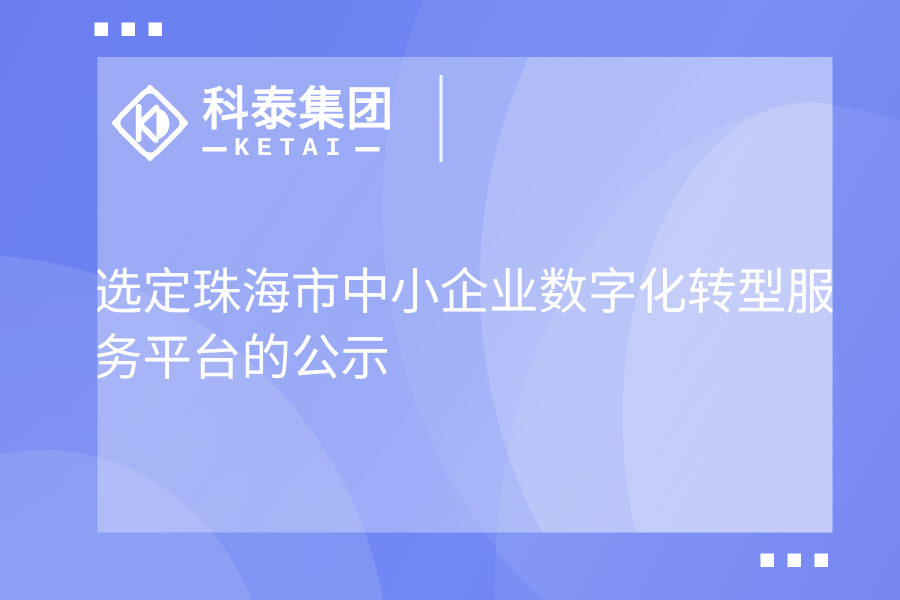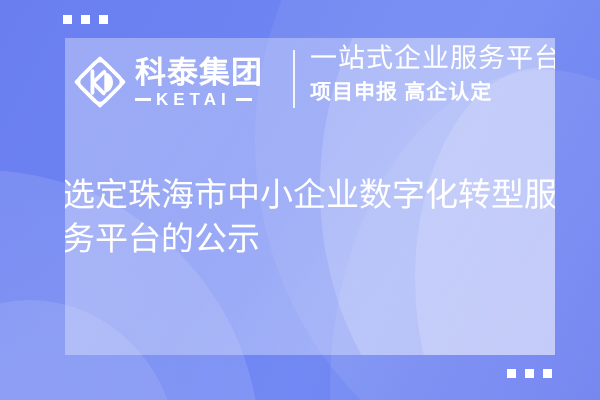--- a/index.html
+++ b/index.html
@@ -116,20 +116,21 @@
     background: #ffffff;
     flex: none;
   }
   #brand-en {
     font-size: 17px;
     line-height: 18px;
     font-weight: 700;
     color: #ffffff;
     letter-spacing: 5px;
     white-space: nowrap;
+    font-family: Liberation Mono, monospace;
   }
   #divider {
     position: absolute;
     left: 228px;
     top: 12px;
     width: 2px;
     height: 58px;
     background: rgba(255,255,255,0.88);
   }
   #tagline-block {
@@ -209,20 +210,16 @@
         <div id="brand-en-row">
           <span class="rule"></span>
           <span id="brand-en">KETAI</span>
           <span class="rule"></span>
         </div>
       </div>
     </div>
 
     <div id="divider"></div>
 
-    <div id="tagline-block">
-      <div id="tagline-main">一站式企业服务平台</div>
-      <div id="tagline-sub">项目申报 高企认定</div>
-    </div>
 
     <h1 id="headline">选定珠海市中小企业数字化转型服务平台的公示</h1>
   </div>
 </div>
 
 </body></html>

